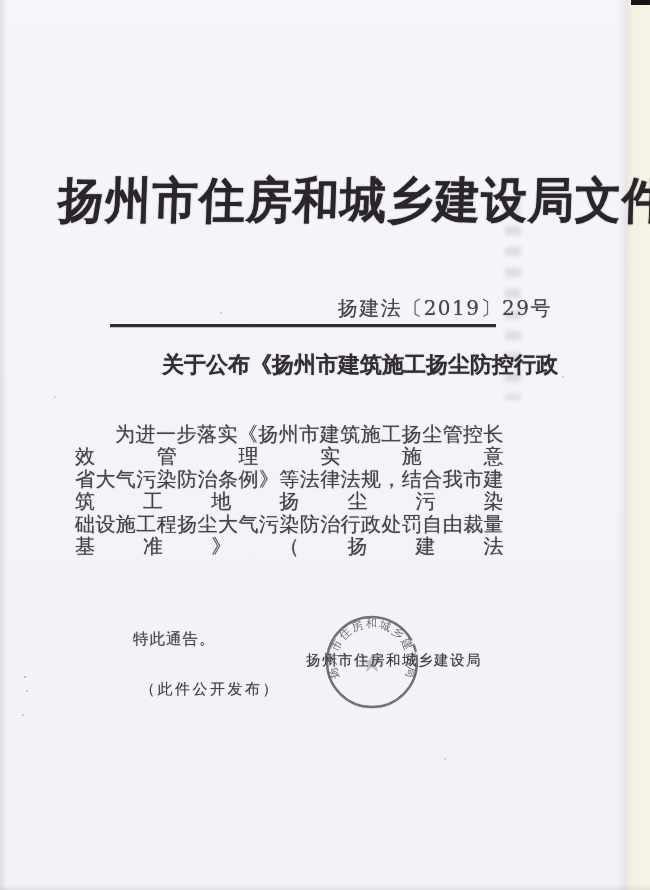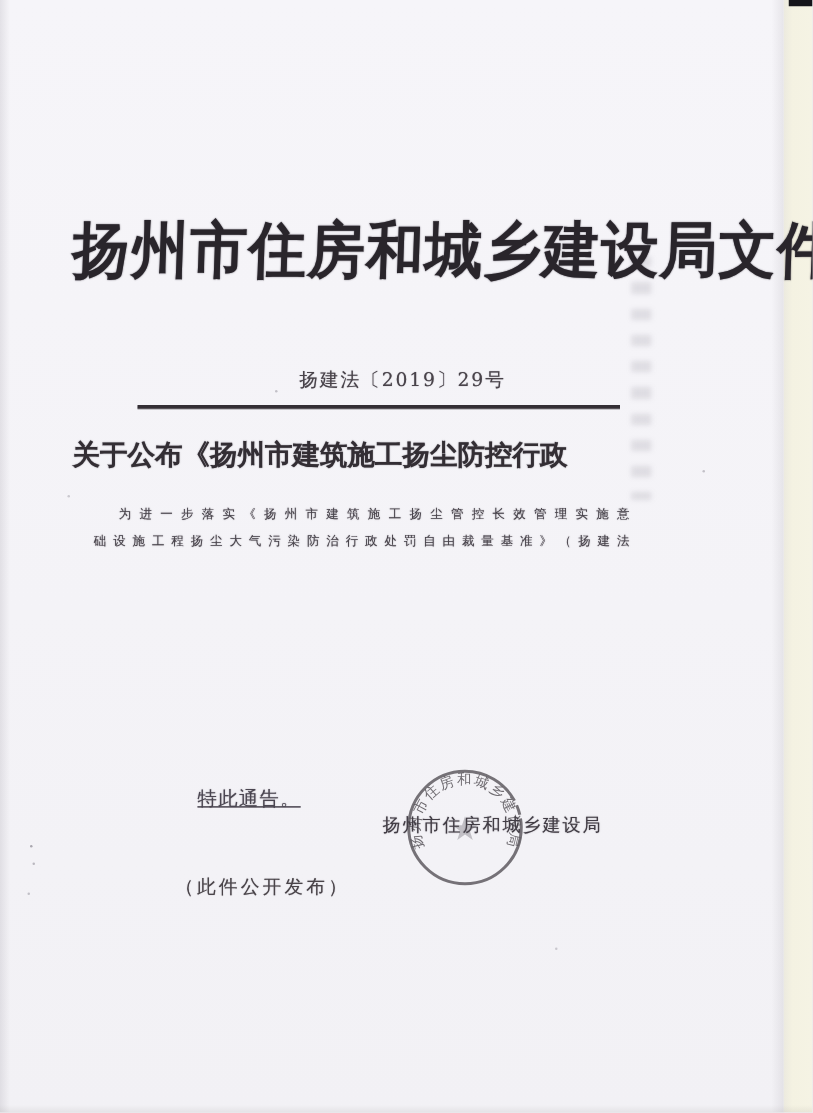--- a/index.html
+++ b/index.html
@@ -48,66 +48,65 @@
 
   
   .letterhead{
     position:absolute;left:58px;top:172px;width:500px;
     text-align:center;font-weight:900;font-size:46px;line-height:56px;
     color:#29252b;letter-spacing:1px;white-space:nowrap;
     transform:skewX(-2deg) scaleY(1.06);
     text-shadow:0 0 1.2px rgba(45,40,50,0.85);
   }
   .doc-number{
-    position:absolute;left:72px;top:295px;width:500px;text-align:center;
-    font-size:15px;color:#49434a;letter-spacing:1.5px;
+    position:absolute;left:52px;top:295px;width:500px;text-align:right;
+    font-size:20px;color:#49434a;letter-spacing:1.5px;
     text-shadow:0 0 0.8px rgba(70,65,75,0.6);
   }
   .header-rule{
     position:absolute;left:110px;top:324px;width:386px;height:3px;
     background:#332e34;box-shadow:0 1px 0 rgba(51,46,52,0.25);
   }
 
   .notice-title{
-    position:absolute;left:58px;top:349px;width:500px;text-align:left;
+    position:absolute;left:58px;top:349px;width:500px;text-align:right;
     font-weight:700;font-size:22px;line-height:30px;color:#332e34;
     text-shadow:0 0 1px rgba(55,50,60,0.7);
   }
 
   .body-block{
-    position:absolute;left:75px;top:401px;width:429px;
-    font-size:10px;line-height:22.4px;color:#48434b;
+    position:absolute;left:75px;top:423px;width:429px;
+    font-size:20px;line-height:22.4px;color:#48434b;
     text-shadow:0 0 1px rgba(72,67,77,0.65);
   }
   .body-line{white-space:nowrap;}
   .body-line.fill{
     white-space:normal;text-align:justify;text-align-last:justify;
     letter-spacing:0.4px;
   }
   .body-line.indent{text-indent:2em;}
 
   .closing{
-    position:absolute;left:158px;top:629px;
+    position:absolute;left:133px;top:629px;
     font-size:15.5px;color:#4a4550;letter-spacing:1px;
     text-shadow:0 0 1px rgba(72,67,77,0.6);
-    text-decoration:underline;
   }
 
   .issuer{
     position:absolute;left:306px;top:651px;width:200px;
     font-size:14.5px;color:#413c44;letter-spacing:1.5px;white-space:nowrap;
     text-shadow:0 0 1px rgba(65,60,70,0.6);
   }
   .issue-date{
     position:absolute;left:327px;top:675px;
     font-size:14.5px;color:#413c44;letter-spacing:3px;white-space:nowrap;
     text-shadow:0 0 1px rgba(65,60,70,0.6);
   }
   .publish-note{
-    position:absolute;left:140px;top:700px;
+    position:absolute;left:140px;top:680px;
     font-size:15px;color:#4a4449;letter-spacing:2.5px;
     text-shadow:0 0 0.8px rgba(70,65,75,0.55);
   }
 
   .seal{
     position:absolute;left:321px;top:609px;width:102px;height:106px;
     opacity:0.82;
   }
 </style>
 </head>
@@ -128,20 +127,21 @@
   <div class="doc-number">扬建法〔2019〕29号</div>
 
   <div class="header-rule"></div>
 
   <div class="notice-title">
     <div>关于公布《扬州市建筑施工扬尘防控行政</div>
   </div>
 
   <div class="body-block">
     <div class="body-line fill indent">为进一步落实《扬州市建筑施工扬尘管控长效管理实施意</div>
+    <div class="body-line fill">省大气污染防治条例》等法律法规，结合我市建筑工地扬尘污染</div>
     <div class="body-line fill">础设施工程扬尘大气污染防治行政处罚自由裁量基准》（扬建法</div>
   </div>
 
   <div class="closing">特此通告。</div>
 
   <svg class="seal" viewBox="0 0 102 106" xmlns="http://www.w3.org/2000/svg">
     <circle cx="51" cy="53" r="45" fill="none" stroke="#3e393f" stroke-width="2.4" stroke-dasharray="260 4 8 3" opacity="0.85"></circle>
     <path id="sealArc" d="M 17 66 A 36 36 0 1 1 85 66" fill="none" stroke="none"></path>
     <text font-size="11.5" fill="#3e393f" letter-spacing="1.5" opacity="0.88" font-family="DejaVu Serif, Liberation Serif, serif">
       <textPath href="#sealArc" startOffset="50%" text-anchor="middle">扬州市住房和城乡建设局</textPath>

